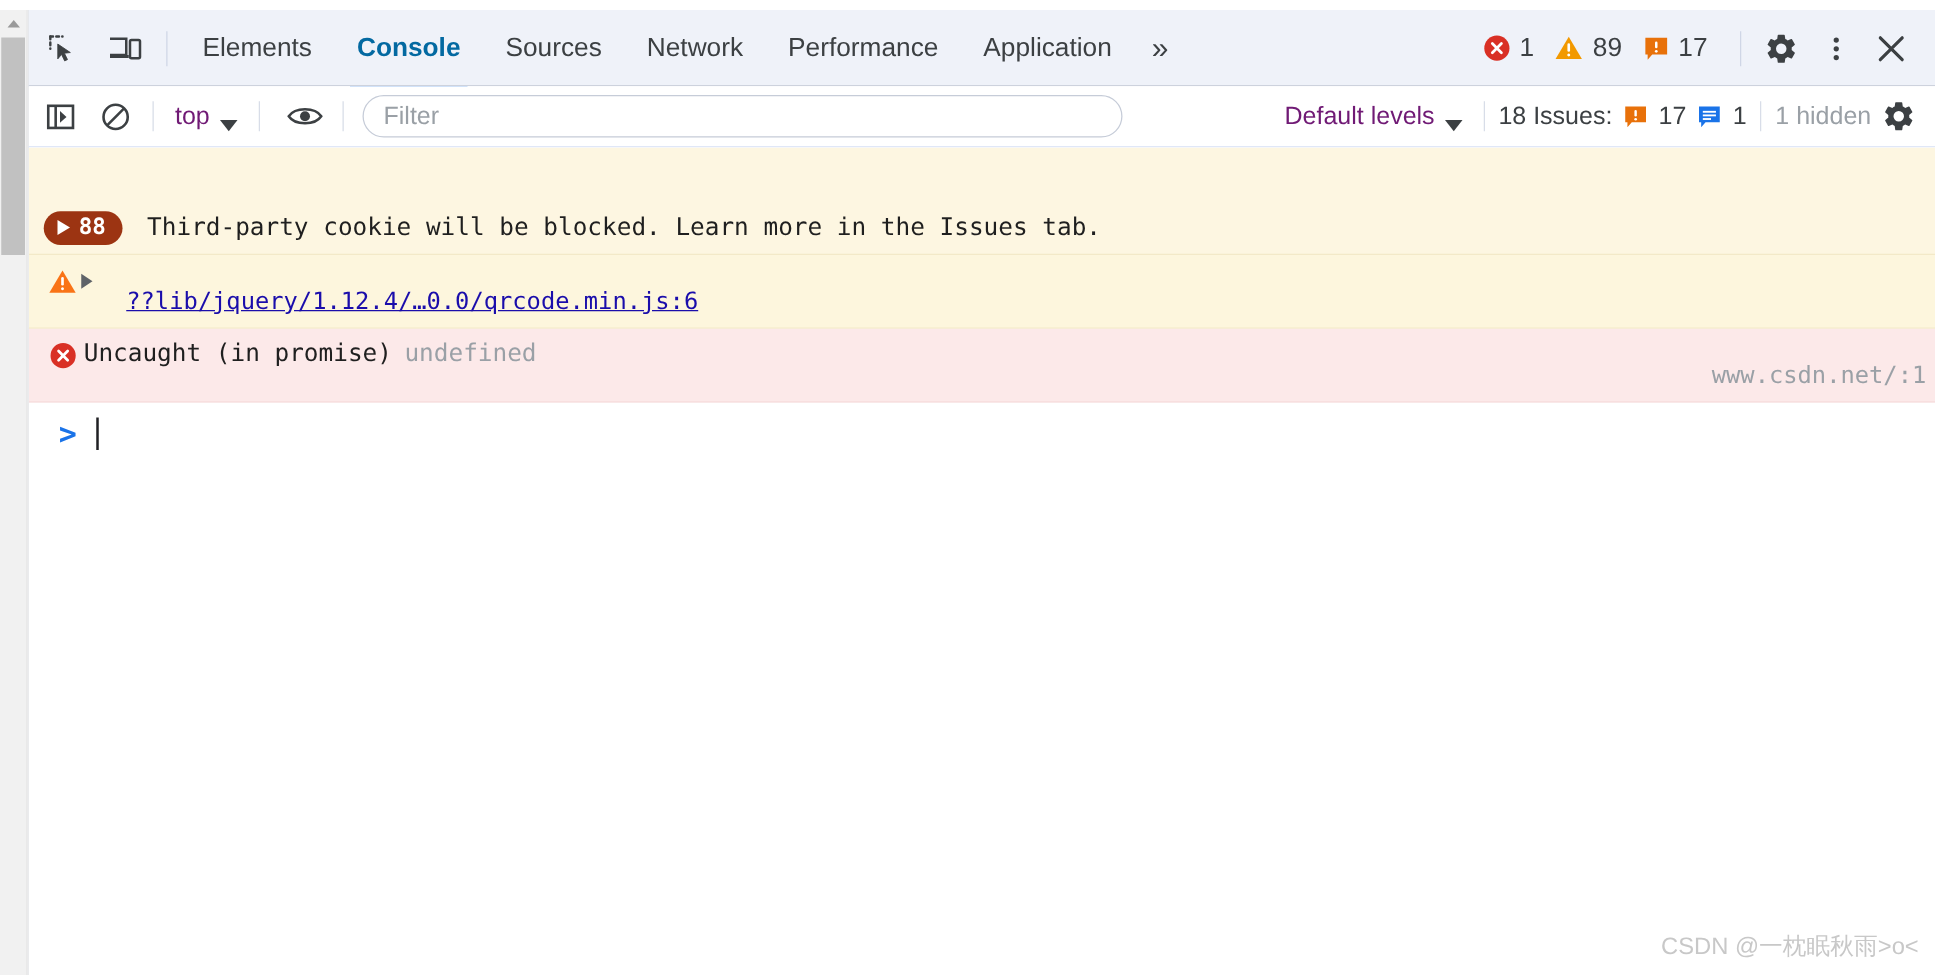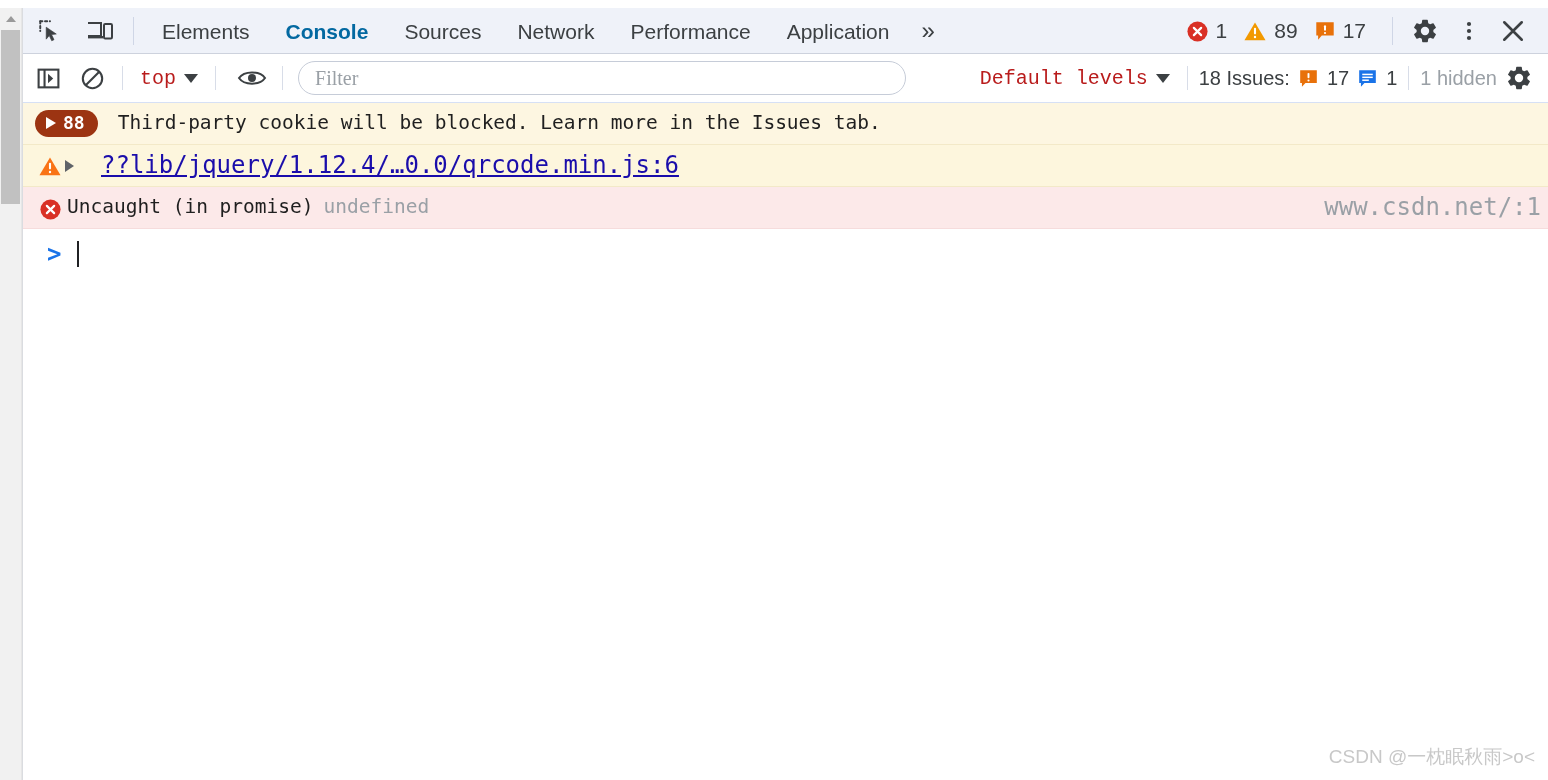--- a/index.html
+++ b/index.html
@@ -53,21 +53,21 @@
     width: 1526px;
     height: 772px;
     background: #ffffff;
     border-left: 1px solid #dadce0;
     display: flex;
     flex-direction: column;
   }
 
   
   #tabbar {
-    height: 46px;
+    height: 61px;
     background: #eff2f9;
     display: flex;
     align-items: center;
     flex: 0 0 auto;
     position: relative;
   }
   #tabbar::after {
     content: "";
     position: absolute;
     left: 0; right: 0; bottom: 0;
@@ -146,44 +146,43 @@
     width: 1px; height: 24px;
     background: #d8dde8;
     margin: 0 11px;
   }
   .ct-icon-btn {
     width: 38px; height: 38px;
     display: flex; align-items: center; justify-content: center;
     margin-left: 6px;
   }
   .ct-select {
-    display: flex; align-items: center;
+    display: flex; align-items: flex-end;
     gap: 8px;
     font-size: 20px;
-    color: #b91c1c;
+    color: #701a75;
     padding: 0 6px;
     white-space: nowrap;
-    font-family: Liberation Mono, monospace;
   }
   .caret {
     width: 0; height: 0;
     border-left: 7px solid transparent;
     border-right: 7px solid transparent;
     border-top: 9px solid #3c4043;
   }
   #filter-input {
     width: 608px;
     height: 34px;
     border: 1px solid #c6ccd8;
     border-radius: 17px;
     background: #fff;
     font-size: 20px;
     color: #4c1d95;
     padding: 0 16px;
-    font-family: Liberation Serif, serif;
+    font-family: Liberation Sans, sans-serif;
     outline: none;
     box-sizing: border-box;
     margin-left: 4px;
   }
   #filter-input::placeholder { color: #9aa0a6; }
   #toolbar-right {
     margin-left: auto;
     display: flex;
     align-items: center;
     padding-right: 8px;
@@ -223,41 +222,41 @@
     background: #fdf6e1;
     border-bottom: 1px solid #f3e9c8;
   }
   .msg-row.warning {
     background: #fdf6dd;
     border-bottom: 1px solid #f3e9c8;
   }
   .msg-row.error {
     background: #fce9e9;
     border-bottom: 1px solid #f6dcdc;
-    align-items: center;
   }
   .msg-icon {
     flex: 0 0 auto;
     width: 30px;
     display: flex;
     justify-content: center;
     padding-top: 4px;
   }
   .msg-text {
     flex: 1 1 auto;
     color: #1f1f1f;
     white-space: pre-wrap;
     padding-left: 2px;
   }
   .msg-source {
     flex: 0 0 auto;
-    font-size: 24px;
+    font-size: 19px;
     padding-left: 20px;
     padding-top: 0px;
     white-space: nowrap;
+    margin-top: 17px;
   }
   .msg-source.link {
     color: #1a0dab;
     text-decoration: underline;
   }
   .msg-source.plain {
     color: #9aa0a6;
   }
 
   
@@ -278,20 +277,21 @@
   }
   .viol-badge .play {
     width: 0; height: 0;
     border-top: 6px solid transparent;
     border-bottom: 6px solid transparent;
     border-left: 10px solid #ffffff;
   }
   .viol-row-inner {
     display: flex;
     align-items: center;
+    margin-top: 44px;
   }
 
   .disclosure {
     display: inline-block;
     width: 0; height: 0;
     border-top: 6px solid transparent;
     border-bottom: 6px solid transparent;
     border-left: 9px solid #5f6368;
     margin-right: 7px;
     position: relative;

